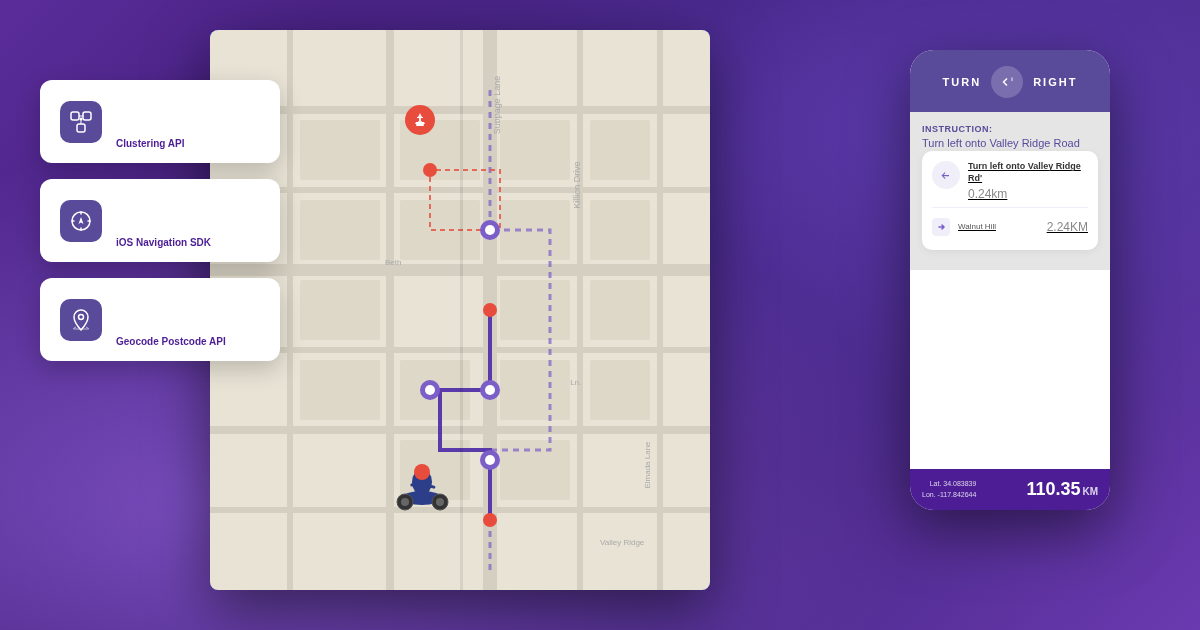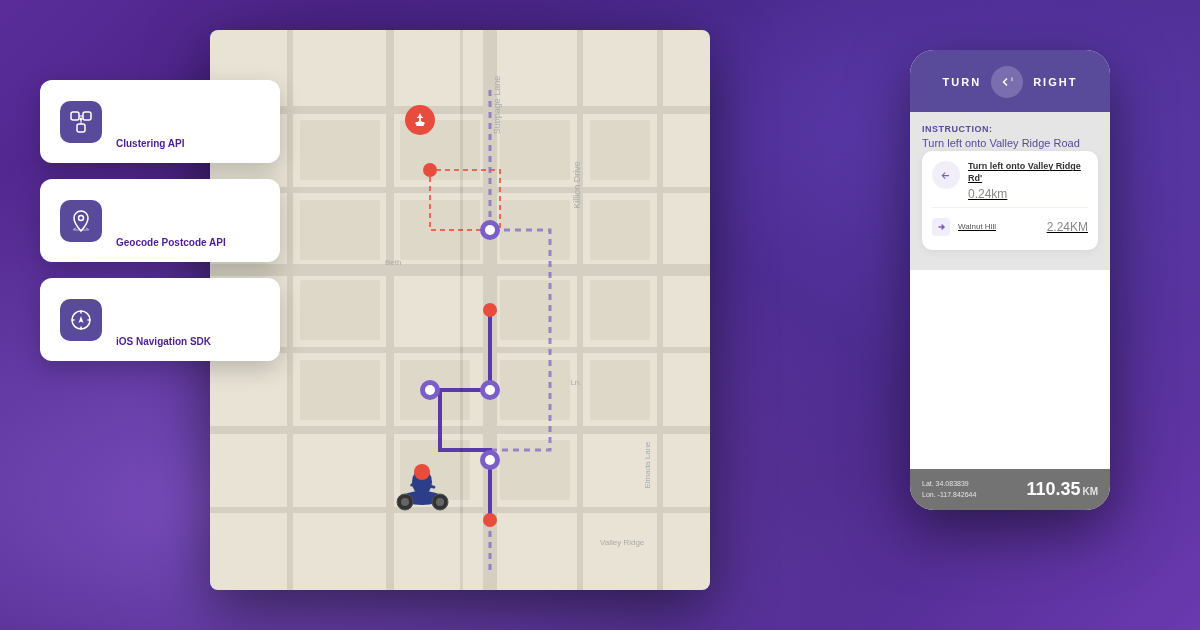--- a/index.html
+++ b/index.html
@@ -193,25 +193,26 @@
       font-size: 12px;
       color: #888;
       font-weight: 500;
     }
 
     .phone-footer {
       position: absolute;
       bottom: 0;
       left: 0;
       right: 0;
-      background: #737373;
+      background: #4c1d95;
       padding: 10px 12px;
       display: flex;
       align-items: center;
       justify-content: space-between;
+      text-align: right;
     }
 
     .coord-text {
       font-size: 7px;
       color: rgba(255,255,255,0.8);
       line-height: 1.5;
     }
 
     .distance-text {
       font-size: 18px;
@@ -371,37 +372,37 @@
         <line x1="12" y1="9" x2="12" y2="14" stroke="white" stroke-width="1"></line>
       </svg>
     </div>
     <span class="api-name">Clustering API</span>
   </div>
 
 
   <div class="api-card">
     <div class="api-icon">
       <svg width="24" height="24" viewBox="0 0 24 24" fill="none">
+        <circle cx="12" cy="12" r="9" stroke="white" stroke-width="1.5"></circle>
+        <path d="M12 3v2M12 19v2M3 12h2M19 12h2" stroke="white" stroke-width="1.5" stroke-linecap="round"></path>
+        <path d="M12 8l2.5 7-2.5-1.5L9.5 15z" fill="white"></path>
+      </svg>
+    </div>
+    <span class="api-name">iOS Navigation SDK</span>
+  </div>
+
+  <div class="api-card">
+    <div class="api-icon">
+      <svg width="24" height="24" viewBox="0 0 24 24" fill="none">
         <path d="M12 2C8.13 2 5 5.13 5 9c0 5.25 7 13 7 13s7-7.75 7-13c0-3.87-3.13-7-7-7z" stroke="white" stroke-width="1.5"></path>
         <circle cx="12" cy="9" r="2.5" stroke="white" stroke-width="1.5"></circle>
         <path d="M7 19c-1.5.5-2.5 1.2-2.5 2h15c0-.8-1-1.5-2.5-2" stroke="white" stroke-width="1" opacity="0.6"></path>
       </svg>
     </div>
     <span class="api-name">Geocode Postcode API</span>
-  </div>
-
-  <div class="api-card">
-    <div class="api-icon">
-      <svg width="24" height="24" viewBox="0 0 24 24" fill="none">
-        <circle cx="12" cy="12" r="9" stroke="white" stroke-width="1.5"></circle>
-        <path d="M12 3v2M12 19v2M3 12h2M19 12h2" stroke="white" stroke-width="1.5" stroke-linecap="round"></path>
-        <path d="M12 8l2.5 7-2.5-1.5L9.5 15z" fill="white"></path>
-      </svg>
-    </div>
-    <span class="api-name">iOS Navigation SDK</span>
   </div>
 </div>
 
 <div class="motorcycle">
   <svg width="65" height="55" viewBox="0 0 65 55" fill="none">
 
     <ellipse cx="32" cy="22" rx="10" ry="13" fill="#2c3e8a"></ellipse>
 
     <circle cx="32" cy="12" r="8" fill="#e74c3c"></circle>
 

